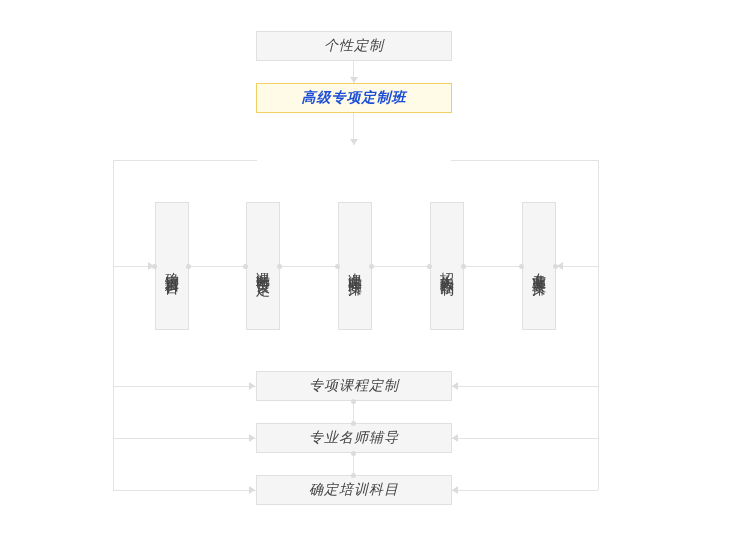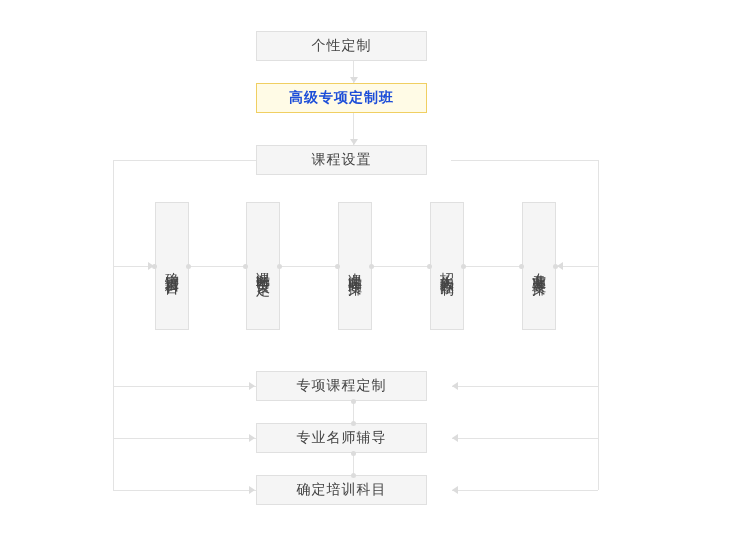--- a/index.html
+++ b/index.html
@@ -27,23 +27,24 @@
     color: #444444;
     font-size: 14px;
     display: flex;
     align-items: center;
     justify-content: center;
     text-align: center;
     letter-spacing: 1px;
     z-index: 3;
   }
   .node.h {
-    width: 171px;
+    width: 196px;
     height: 30px;
     left: 256px;
+    font-style: italic;
   }
   .node.highlight {
     background: #fffbe6;
     border: 1px solid #f0cf62;
     color: #1d4ed8;
     font-weight: bold;
   }
   .node.v {
     width: 34px;
     height: 128px;
@@ -105,21 +106,20 @@
   <div class="node h" style="top:31px;">个性定制</div>
 
   <div class="line v" style="left:353px; top:61px; height:22px;"></div>
   <div class="arrow down" style="left:350px; top:77px;"></div>
 
   <div class="node h highlight" style="top:83px;">高级专项定制班</div>
 
   <div class="line v" style="left:353px; top:113px; height:32px;"></div>
   <div class="arrow down" style="left:350px; top:139px;"></div>
 
-  <div class="node h" style="top:145px;">课程设置</div>
 
   <div class="line h" style="left:113px; top:160px; width:144px;"></div>
 
   <div class="line h" style="left:451px; top:160px; width:147px;"></div>
 
   <div class="line v" style="left:113px; top:160px; height:330px;"></div>
 
   <div class="line v" style="left:598px; top:160px; height:330px;"></div>
 
   <div class="line h" style="left:113px; top:266px; width:485px;"></div>

